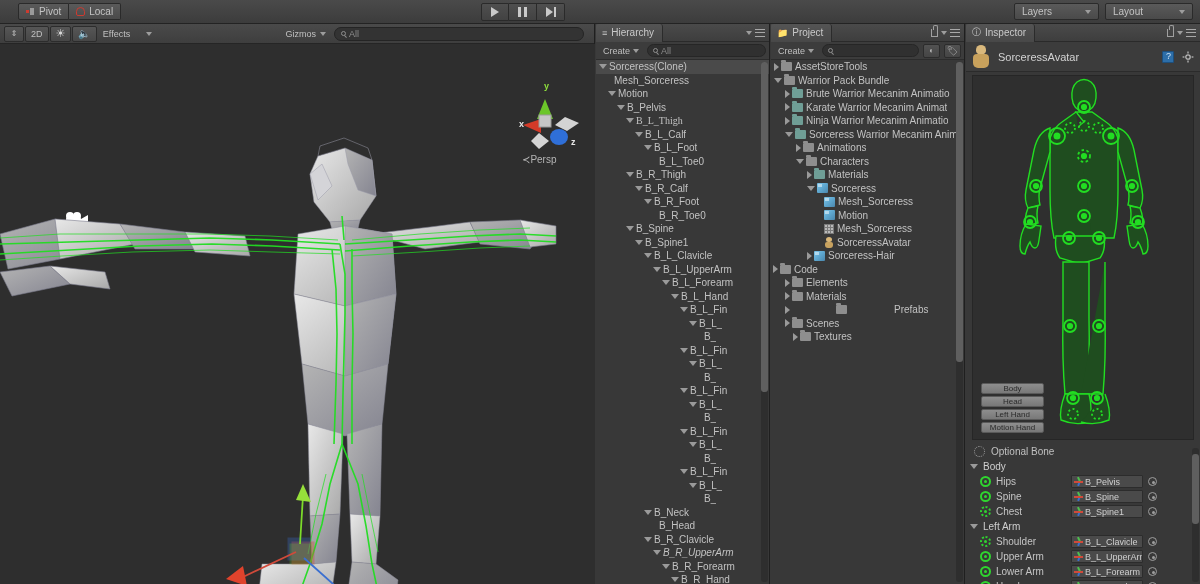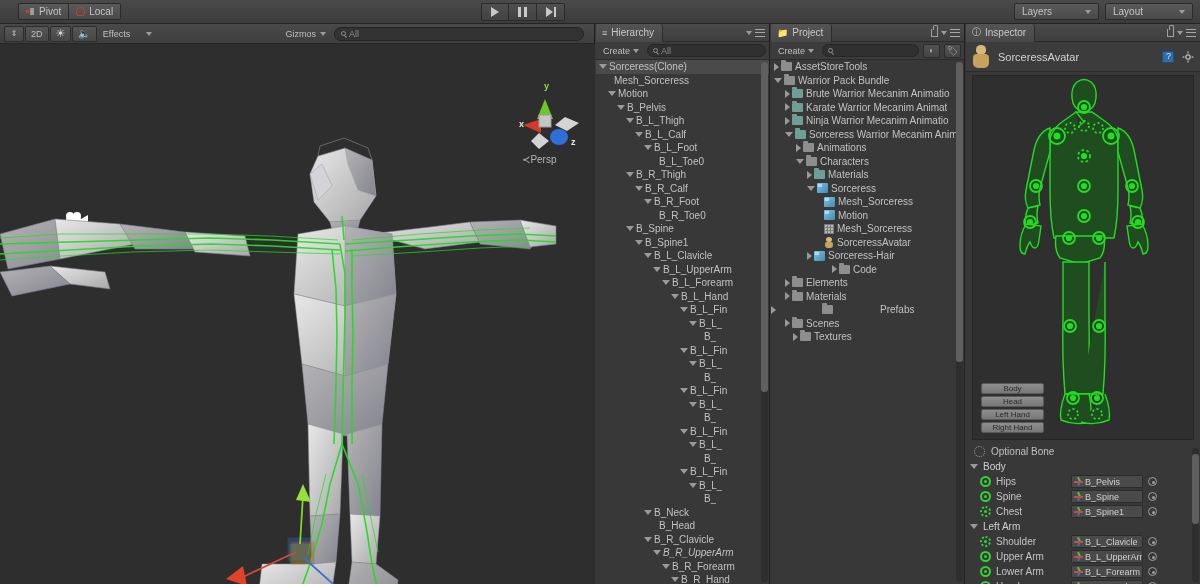--- a/index.html
+++ b/index.html
@@ -468,21 +468,21 @@
         <span class="tlabel">Mesh_Sorceress</span>
       </div>
       <div class="tree-row" style="padding-left: 12px;">
         <span class="arrow-d"></span>
         <span class="tlabel">Motion</span>
       </div>
       <div class="tree-row" style="padding-left: 21px;">
         <span class="arrow-d"></span>
         <span class="tlabel">B_Pelvis</span>
       </div>
-      <div class="tree-row" style="padding-left: 30px;">
+      <div class="tree-row" style="padding-left: 30px; font-family: Liberation Serif, serif;">
         <span class="arrow-d"></span>
         <span class="tlabel">B_L_Thigh</span>
       </div>
       <div class="tree-row" style="padding-left: 39px;">
         <span class="arrow-d"></span>
         <span class="tlabel">B_L_Calf</span>
       </div>
       <div class="tree-row" style="padding-left: 48px;">
         <span class="arrow-d"></span>
         <span class="tlabel">B_L_Foot</span>
@@ -722,36 +722,36 @@
       <div class="tree-row" style="padding-left: 47px;">
         <span class="arrow-none"></span>
         <span class="avatar-ico"></span>
         <span class="tlabel">SorceressAvatar</span>
       </div>
       <div class="tree-row" style="padding-left: 36px;">
         <span class="arrow-r"></span>
         <span class="cube"></span>
         <span class="tlabel">Sorceress-Hair</span>
       </div>
-      <div class="tree-row" style="padding-left: 14px; margin-left: 47px;">
+      <div class="tree-row" style="padding-left: 2px;">
         <span class="arrow-r"></span>
         <span class="folder"></span>
         <span class="tlabel">Code</span>
       </div>
       <div class="tree-row" style="padding-left: 14px;">
         <span class="arrow-r"></span>
         <span class="folder"></span>
         <span class="tlabel">Elements</span>
       </div>
       <div class="tree-row" style="padding-left: 14px;">
         <span class="arrow-r"></span>
         <span class="folder"></span>
         <span class="tlabel">Materials</span>
       </div>
-      <div class="tree-row" style=" gap: 44px;">
+      <div class="tree-row" style="padding-left: 14px; gap: 44px;">
         <span class="arrow-r"></span>
         <span class="folder"></span>
         <span class="tlabel">Prefabs</span>
       </div>
       <div class="tree-row" style="padding-left: 14px;">
         <span class="arrow-r"></span>
         <span class="folder"></span>
         <span class="tlabel">Scenes</span>
       </div>
       <div class="tree-row" style="padding-left: 22px;">
@@ -882,21 +882,21 @@
             <circle cx="125" cy="52" r="5"></circle>
           <circle cx="100" cy="338" r="5"></circle>
             <circle cx="124" cy="338" r="5"></circle>
         </g>
       </g>
     </svg>
     <div id="body-buttons">
       <div class="bb">Body</div>
       <div class="bb">Head</div>
       <div class="bb">Left Hand</div>
-      <div class="bb">Right Hand</div>
+      <div class="bb">Motion Hand</div>
     </div>
   </div>
 
   <div id="bone-list">
       <div class="opt-row">
         <span class="dot-empty"></span>
         <span>Optional Bone</span>
       </div>
       <div class="grp-row">
         <span class="arrow-d"></span>

